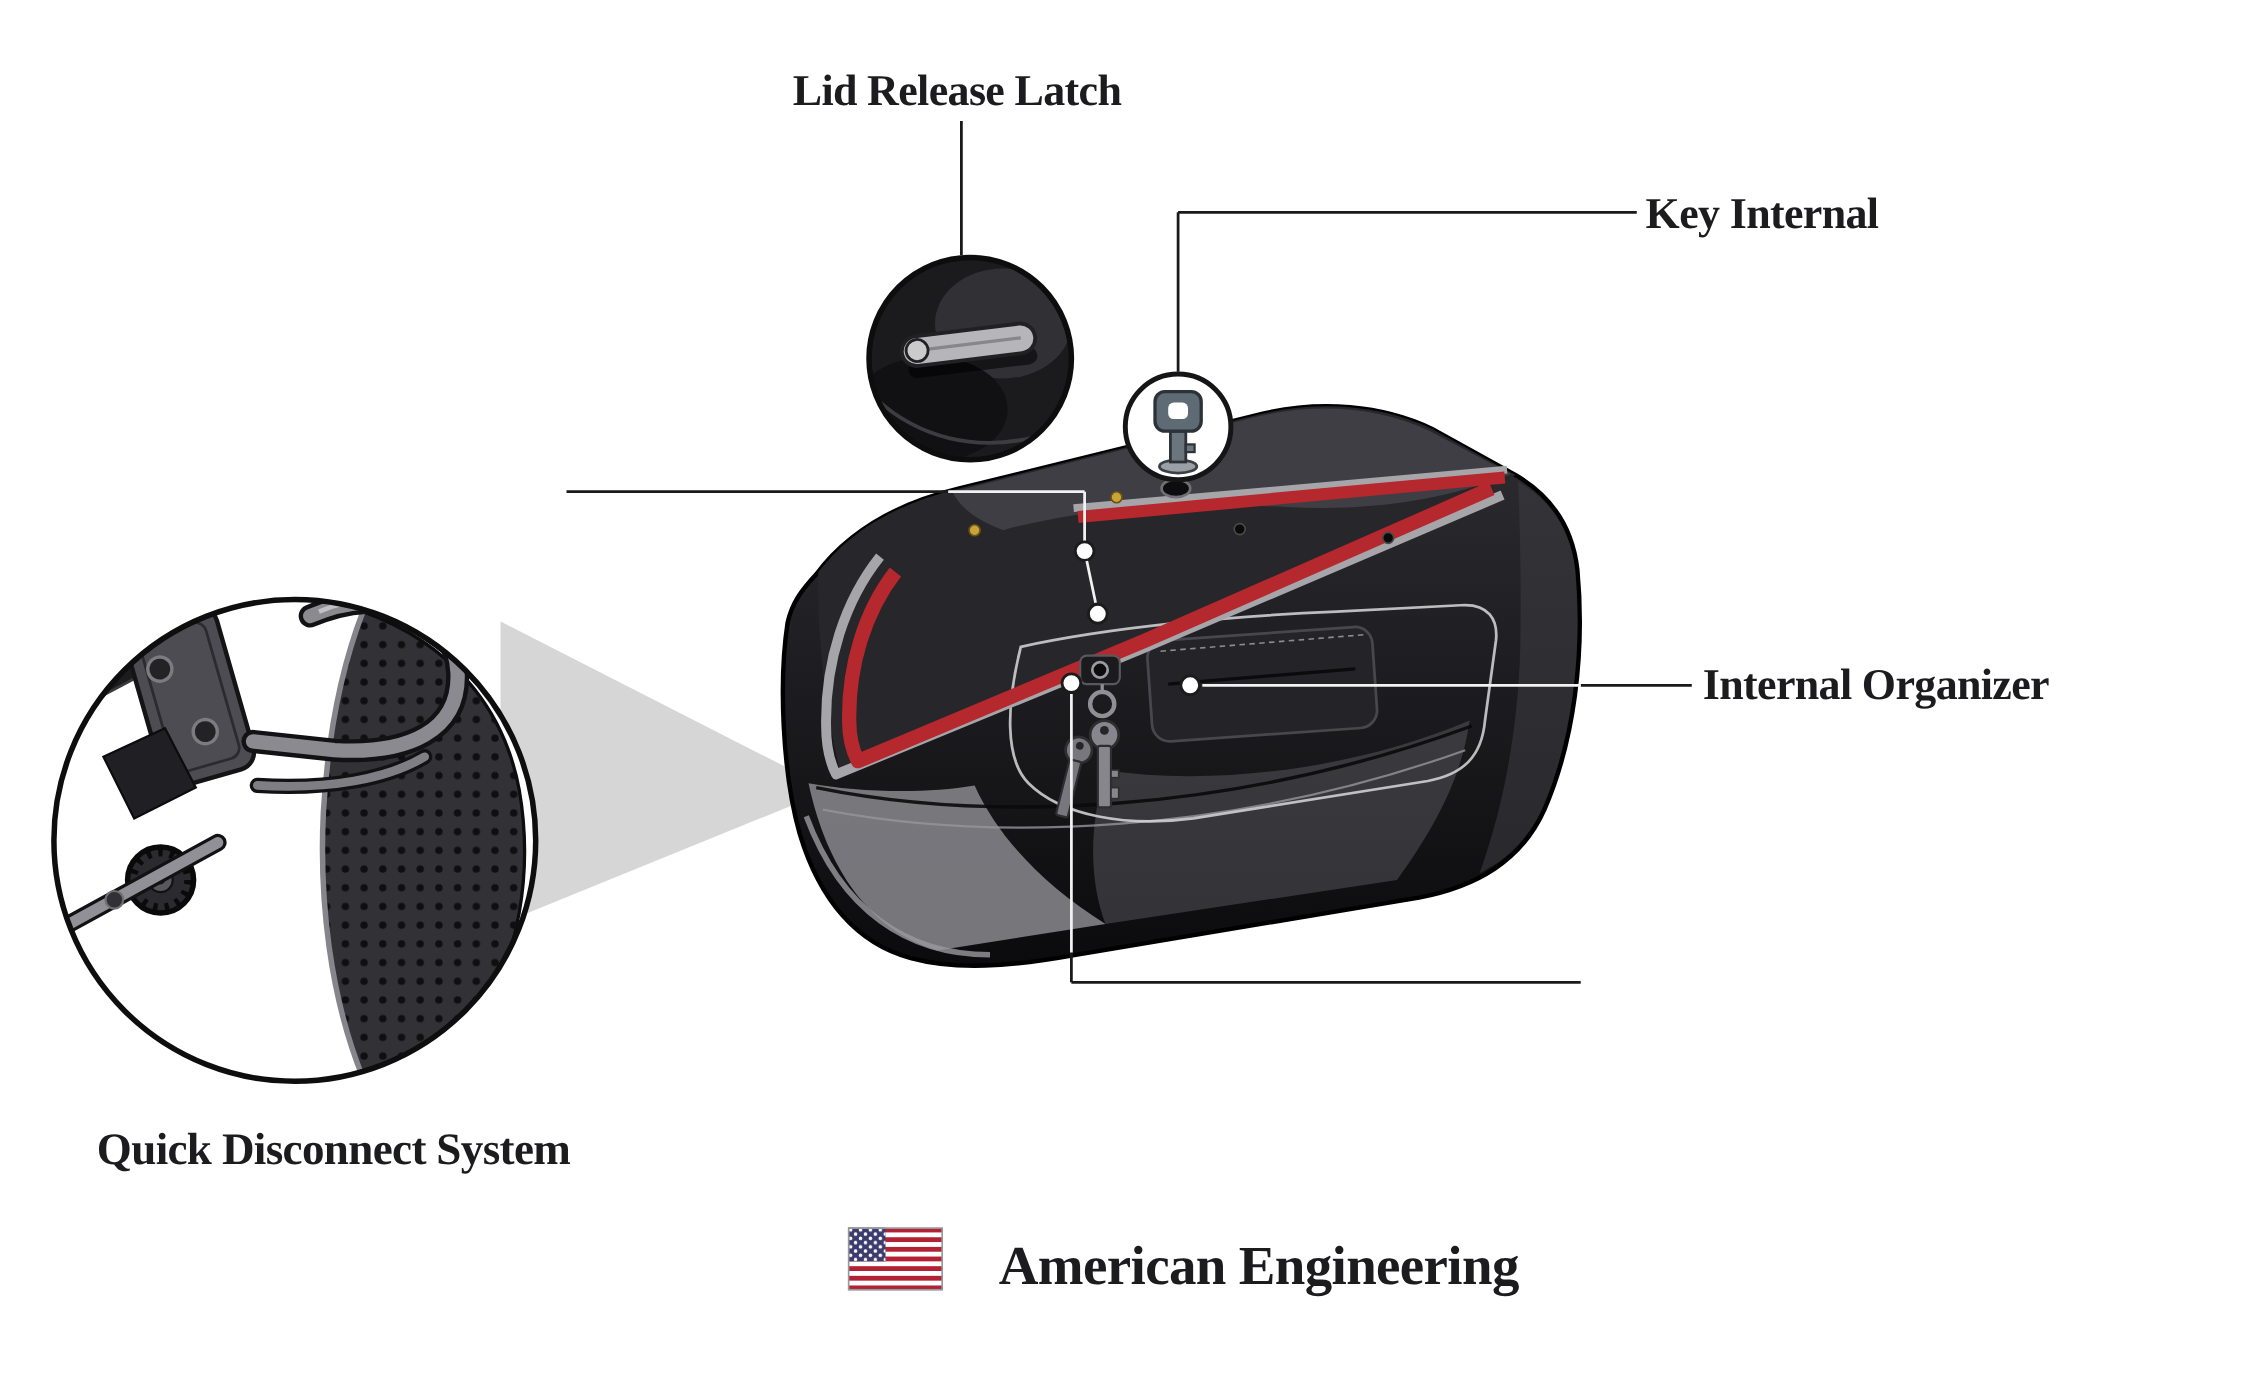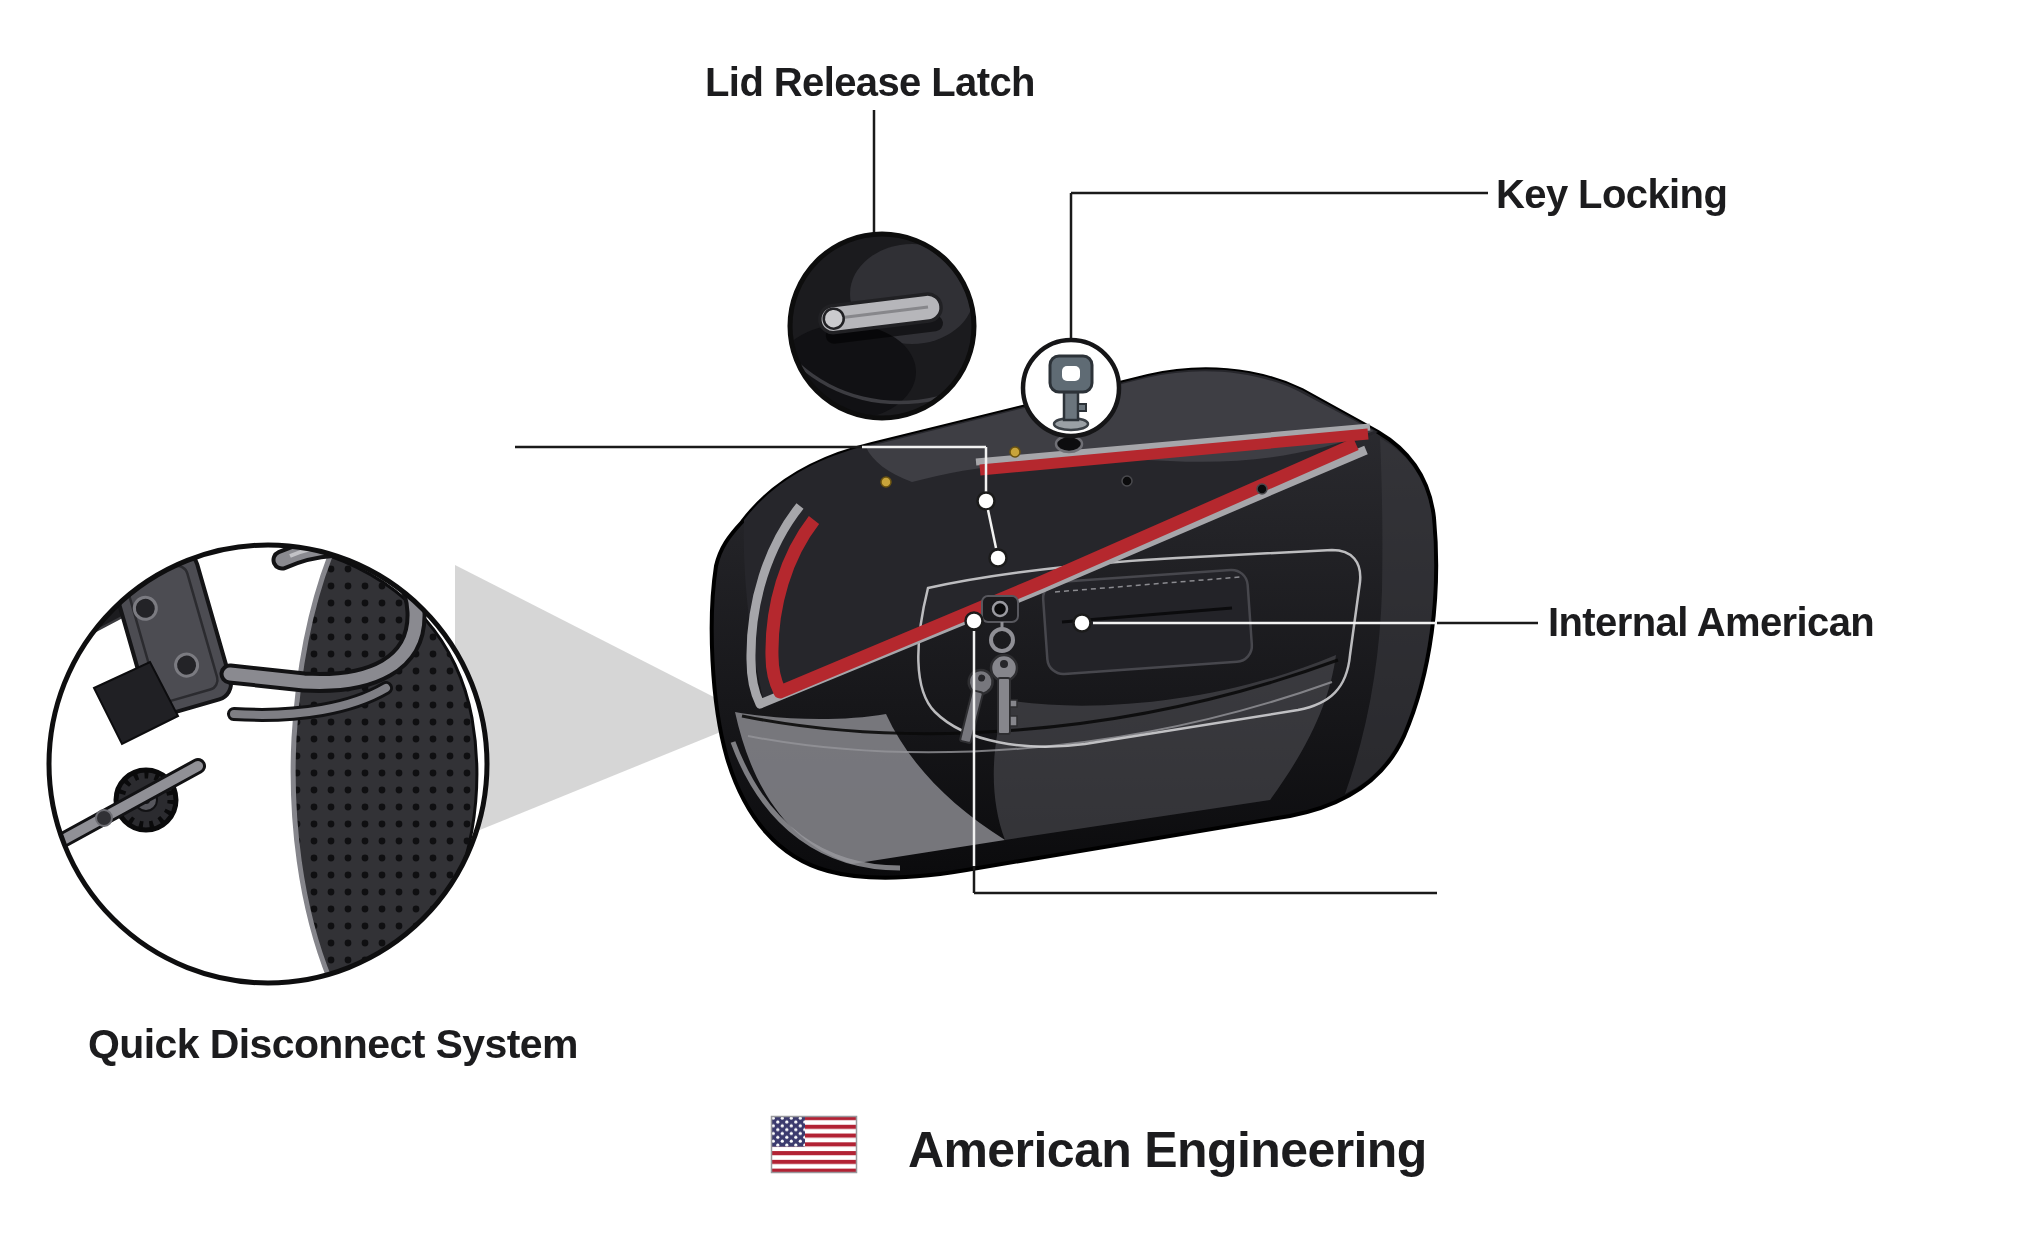--- a/index.html
+++ b/index.html
@@ -1,17 +1,17 @@
 <!DOCTYPE html>
 <html><head>
 <meta charset="utf-8">
 <style>
   html,body{margin:0;padding:0;background:#fff;}
   .canvas{position:relative;width:2044px;height:1248px;background:#ffffff;overflow:hidden;
-          font-family:Liberation Sans, sans-serif;}
+          font-family:Liberation Serif, serif;}
   .art{position:absolute;left:0;top:0;width:2044px;height:1248px;}
   .label{position:absolute;font-weight:700;color:#1c1c1e;font-size:40px;line-height:1.12;
          letter-spacing:-0.6px;font-stretch:condensed;white-space:nowrap;}
   .label--lid{left:640px;top:60px;width:460px;text-align:center;}
   .label--key{left:1496px;top:172px;}
   .label--hard{left:160px;top:424px;}
   .label--organizer{left:1548px;top:600px;}
   .label--bracket{left:1443px;top:854px;width:350px;white-space:normal;}
   .label--quick{left:88px;top:1022px;font-size:41px;text-align:center;}
   .label--american{left:908px;top:1122px;font-size:50px;}
@@ -204,18 +204,18 @@
 
     <g>
       <rect x="771" y="1116" width="86" height="57" fill="url(#stripePat)"></rect>
       <rect x="771" y="1116" width="34" height="30.7" fill="#3c3b6e"></rect>
       <rect x="771" y="1116" width="34" height="30.7" fill="url(#starPat)"></rect>
       <rect x="771.5" y="1116.5" width="85" height="56" fill="none" stroke="#98989c" stroke-width="1.5"></rect>
     </g>
   </svg>
 
   <div class="label label--lid">Lid Release Latch</div>
-  <div class="label label--key">Key Locking</div>
-  <div class="label label--organizer">Internal American</div>
+  <div class="label label--key">Key Internal</div>
+  <div class="label label--organizer">Internal Organizer</div>
   <div class="label label--quick">Quick Disconnect System</div>
   <div class="label label--american">American Engineering</div>
 
 </div>
 
 </body></html>

